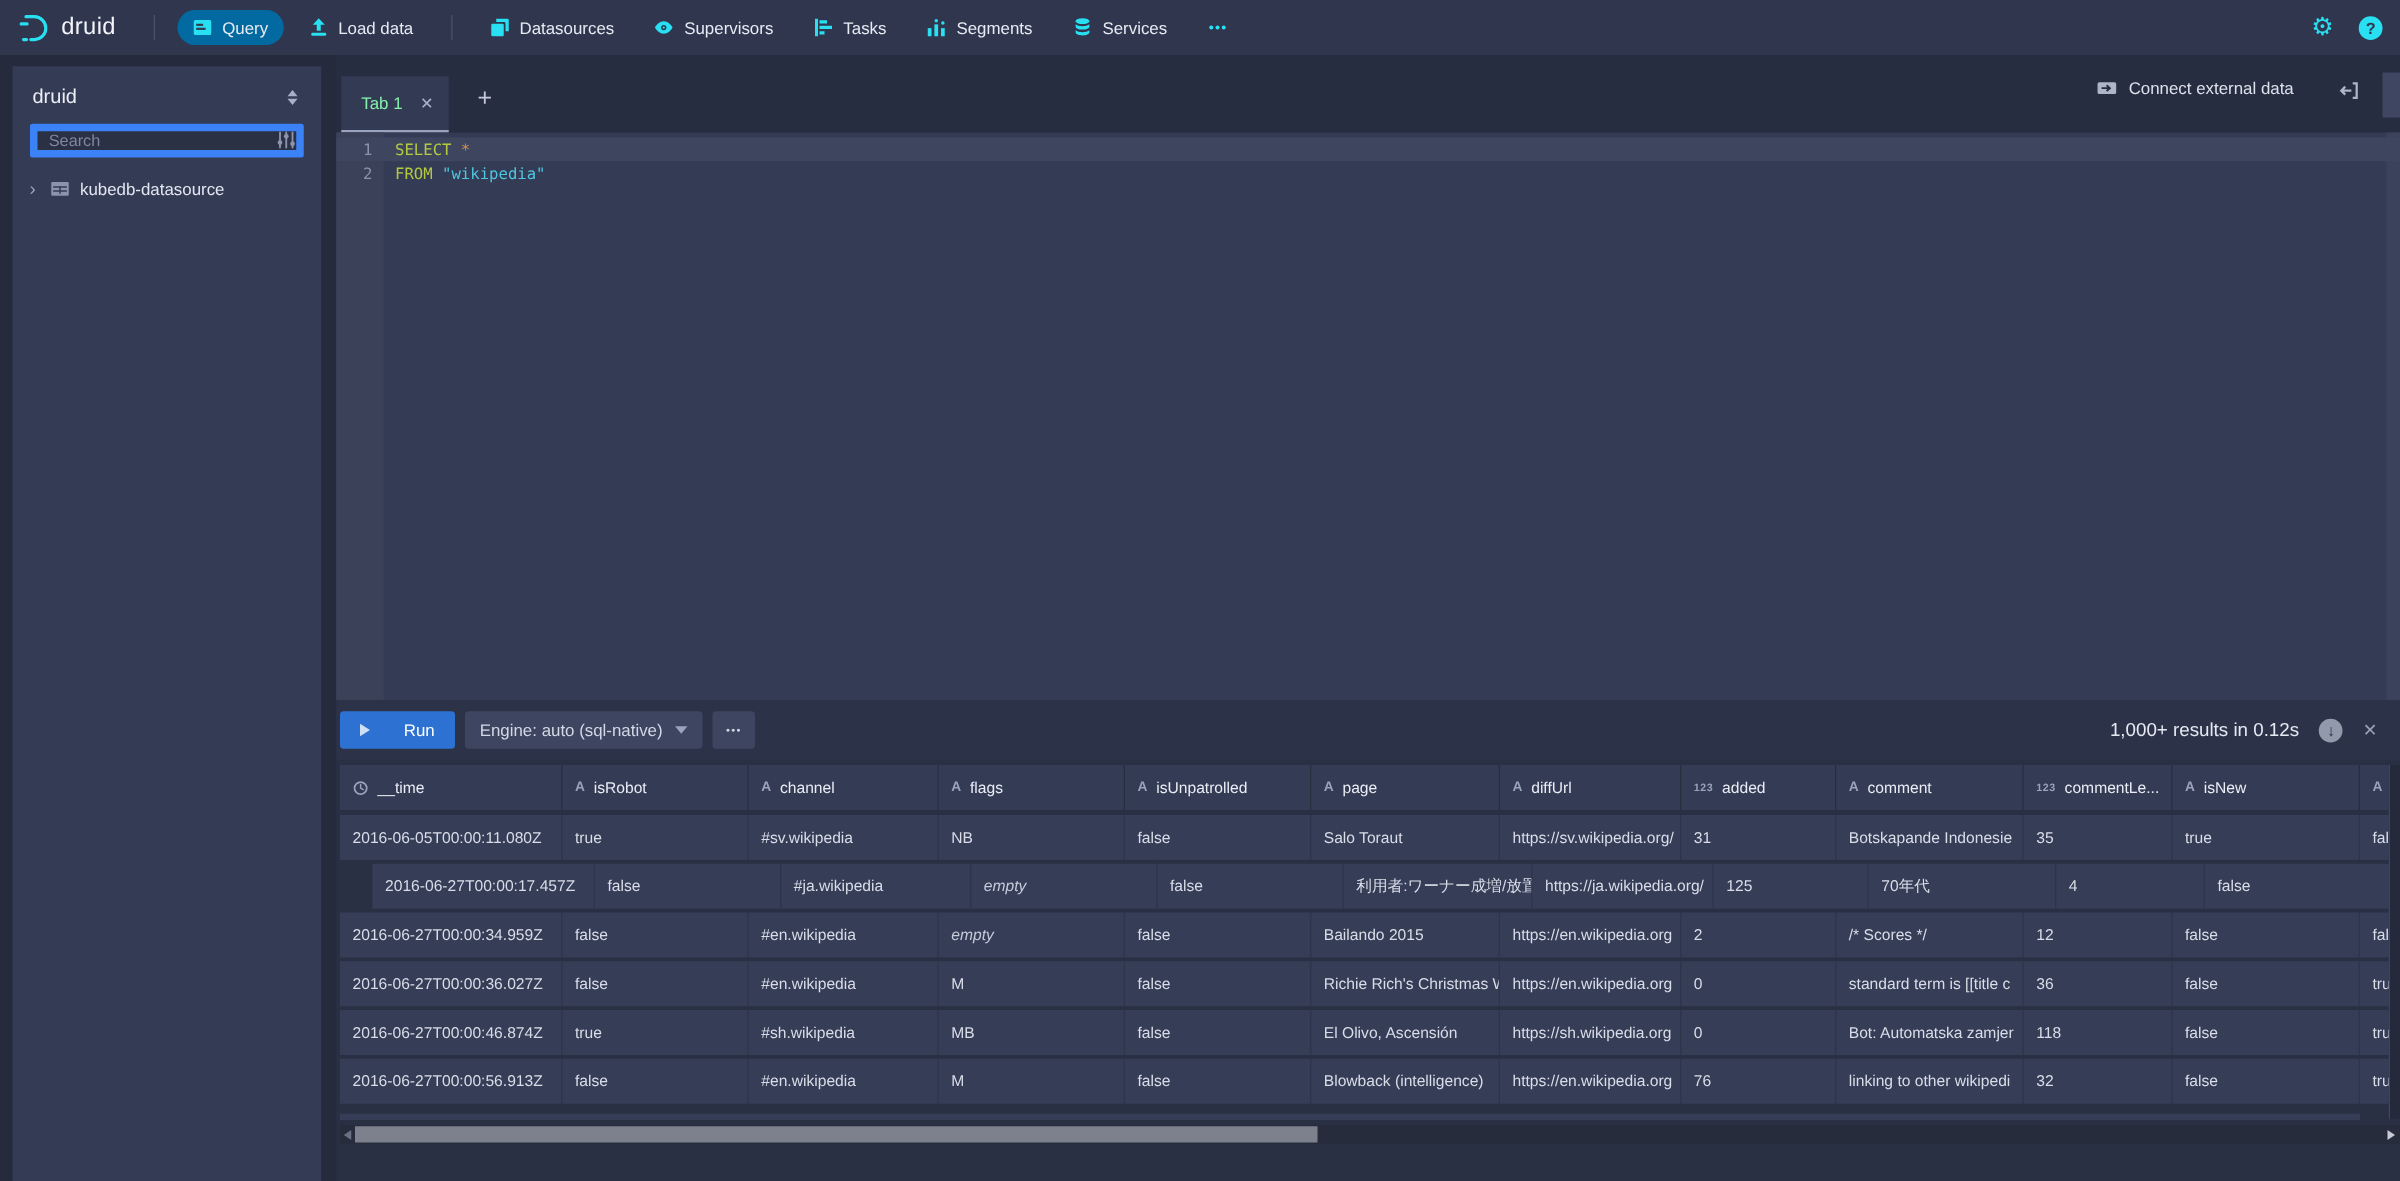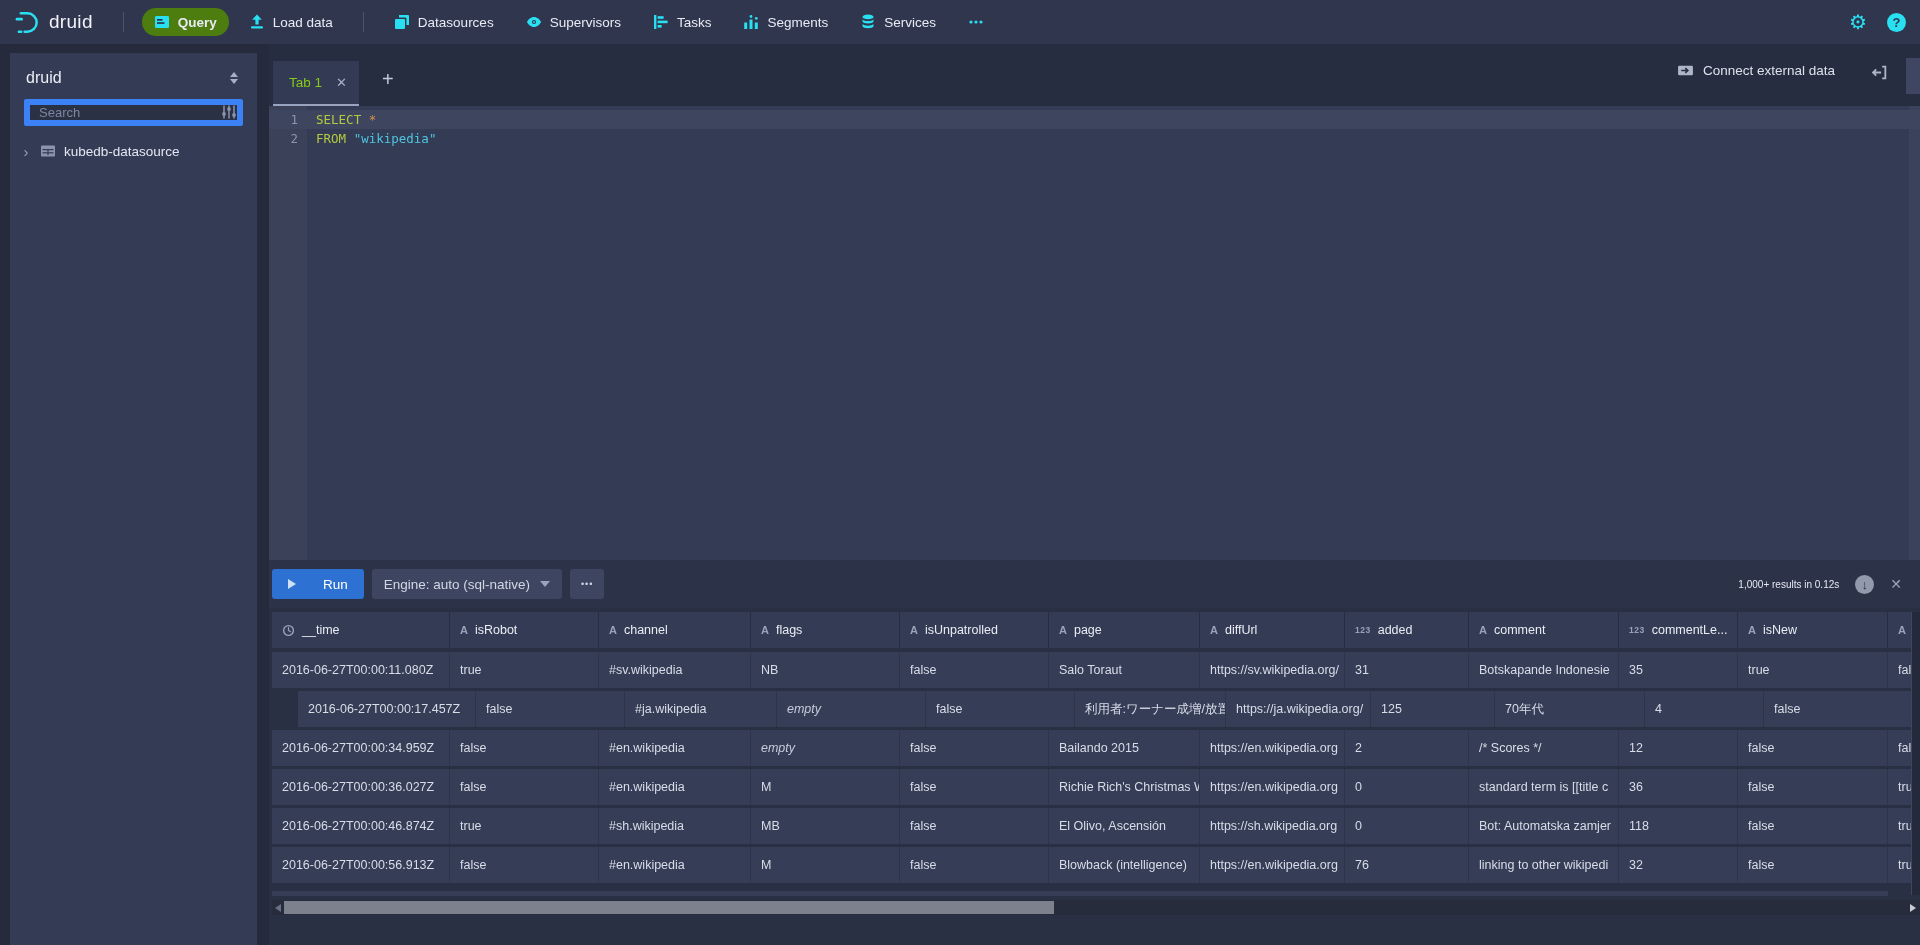--- a/index.html
+++ b/index.html
@@ -8,21 +8,21 @@
 
   
   .navbar { position:absolute; left:0; top:0; width:1920px; height:44px;
     background:#2f364e; display:flex; align-items:center; padding:0 14px; z-index:5; }
   .logo { display:flex; align-items:center; gap:8px; cursor:pointer; margin-right:16px; }
   .logo svg { width:27px; height:27px; }
   .logo-text { font-size:19px; color:#f2f4fa; letter-spacing:.3px; }
   .nav-divider { width:1px; height:20px; background:#4a526d; margin:0 14px; }
   .nav-item { display:flex; align-items:center; gap:8px; padding:6px 12px; border-radius:16px;
     font-size:13.5px; color:#e8ebf4; cursor:pointer; margin:0 4px; white-space:nowrap; }
-  .nav-item.active { background:#4d7c0f;font-weight:bold; }
+  .nav-item.active { background:#0369a1; }
   .nav-ic { width:16px; height:16px; color:#29dff2; display:inline-flex; }
   .nav-ic svg { width:16px; height:16px; }
   .nav-right { margin-left:auto; display:flex; align-items:center; gap:20px; }
   .gear-ic { color:#29dff2; font-size:20px; line-height:1; cursor:pointer; }
   .gear-ic::before { content:"⚙"; }
   .help-ic { width:19px; height:19px; border-radius:50%; background:#29dff2; color:#2f364e;
     font-weight:bold; font-size:13px; display:flex; align-items:center; justify-content:center; cursor:pointer; }
   .help-ic::before { content:"?"; }
 
   
@@ -44,21 +44,21 @@
   .tree-chevron { color:#9aa2ba; font-size:15px; width:12px; text-align:center; }
   .tree-chevron::before { content:"›"; }
   .tree-table-ic { width:16px; height:16px; color:#8b93ad; display:inline-flex; }
 
   
   .main { position:absolute; left:269px; top:44px; width:1651px; height:901px; }
 
   
   .tabbar { position:absolute; left:0; top:0; width:100%; height:62px; background:#272d40; }
   .tab { position:absolute; left:4px; top:17px; height:45px; padding:0 10px 0 16px; background:#333a54;
-    display:flex; align-items:center; gap:12px; font-size:13.5px; color:#84cc16; cursor:pointer;
+    display:flex; align-items:center; gap:12px; font-size:13.5px; color:#86efac; cursor:pointer;
     border-bottom:2px solid #9aa3bd; }
   .tab-close { color:#aab1c6; font-size:13px; cursor:pointer; padding:2px; }
   .tab-close::before { content:"✕"; }
   .tab-plus { position:absolute; left:105px; top:24px; color:#c3c9d9; font-size:20px; cursor:pointer; padding:0 8px; }
   .tab-plus::before { content:"+"; }
   .connect-btn { position:absolute; right:85px; top:18px; display:flex; align-items:center; gap:9px;
     color:#dde1ec; font-size:13.5px; cursor:pointer; }
   .connect-ic, .drawer-ic { width:17px; height:17px; color:#aeb5c9; display:inline-flex; }
   .drawer-btn { position:absolute; right:32px; top:20px; cursor:pointer; color:#aeb5c9; }
   .tab-right-block { position:absolute; right:0; top:14px; width:14px; height:36px; background:#3e4662; }
@@ -83,21 +83,21 @@
   .run-btn { height:30px; background:#2d72d2; border-radius:3px; color:#fff; font-size:13.5px;
     display:flex; align-items:center; gap:27px; padding:0 16px; cursor:pointer; }
   .play-tri { width:0; height:0; border-top:5px solid transparent; border-bottom:5px solid transparent; border-left:8px solid #cfe0f5; }
   .engine-btn { height:30px; background:#3d4560; border-radius:3px; color:#d3d8e6; font-size:13.5px;
     display:flex; align-items:center; gap:10px; padding:0 12px; cursor:pointer; }
   .caret-dn { width:0; height:0; border-left:5px solid transparent; border-right:5px solid transparent; border-top:6px solid #9ba3ba; }
   .more-btn { height:30px; width:34px; background:#3d4560; border-radius:3px; color:#d3d8e6;
     display:flex; align-items:center; justify-content:center; font-size:15px; letter-spacing:1px; cursor:pointer; }
   .more-btn::before { content:"•••"; font-size:9px; }
   .run-right { margin-left:auto; display:flex; align-items:center; gap:16px; }
-  .results-info { font-size:10px; color:#e6e9f2; }
+  .results-info { font-size:15px; color:#e6e9f2; }
   .dl-ic { width:19px; height:19px; border-radius:50%; background:#9199ab; color:#2c3348;
     display:flex; align-items:center; justify-content:center; font-weight:bold; font-size:13px; cursor:pointer; }
   .dl-ic::before { content:"↓"; }
   .x-ic { color:#9ba3b8; font-size:14px; cursor:pointer; }
   .x-ic::before { content:"✕"; }
 
   
   .results { position:absolute; left:0; top:564px; width:100%; height:337px; background:#2a3044; }
   .t-clip { position:absolute; left:3px; top:0; width:1642px; height:290px; overflow:hidden; }
   .t-head { position:absolute; left:0; top:4px; height:36px; display:flex; }
@@ -384,21 +384,21 @@
             <span class="type-ic type-a">A</span>
             <span>isNew</span>
           </div>
           <div class="t-hcell" style="width: 80px;">
             <span class="type-ic type-a">A</span>
             <span></span>
           </div>
         </div>
       <div id="table-body">
           <div class="t-row" style="top: 44px;">
-            <div class="t-cell" style="width: 178px;">2016-06-27T00:00:11.080Z</div>
+            <div class="t-cell" style="width: 178px;">2016-06-05T00:00:11.080Z</div>
             <div class="t-cell" style="width: 149px;">true</div>
             <div class="t-cell" style="width: 152px;">#sv.wikipedia</div>
             <div class="t-cell" style="width: 149px;">NB</div>
             <div class="t-cell" style="width: 149px;">false</div>
             <div class="t-cell" style="width: 151px;">Salo Toraut</div>
             <div class="t-cell" style="width: 145px;">https://sv.wikipedia.org/</div>
             <div class="t-cell" style="width: 124px;">31</div>
             <div class="t-cell" style="width: 150px;">Botskapande Indonesie</div>
             <div class="t-cell" style="width: 119px;">35</div>
             <div class="t-cell" style="width: 150px;">true</div>

